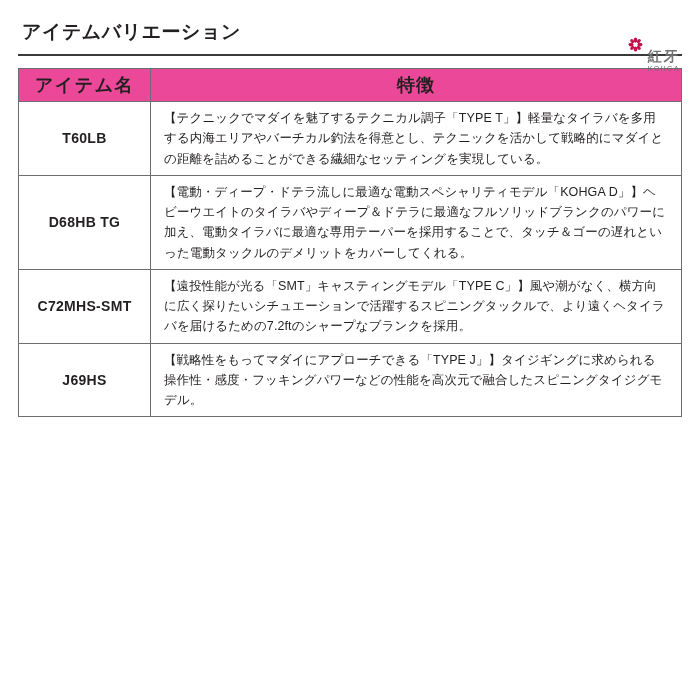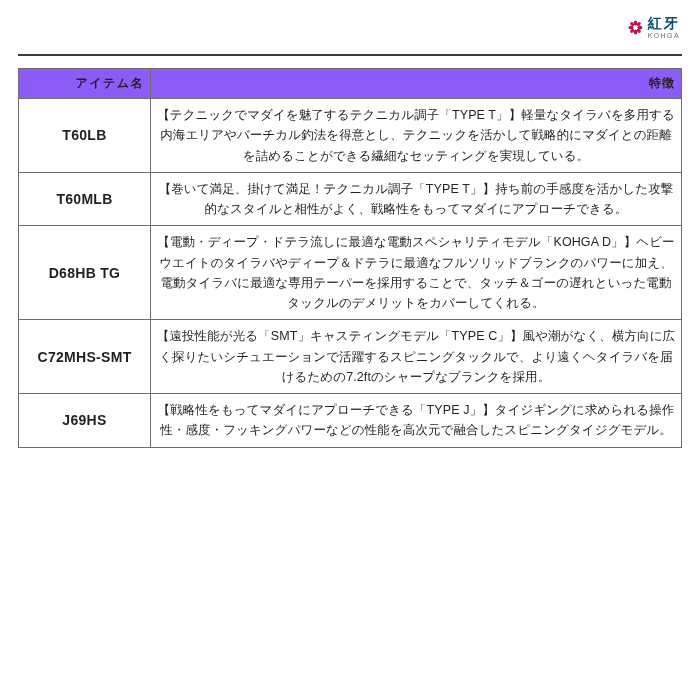--- a/index.html
+++ b/index.html
@@ -56,21 +56,22 @@
   .brand-text {
     display: flex;
     flex-direction: column;
     align-items: center;
     line-height: 1;
   }
   .brand-name {
     font-size: 14px;
     font-weight: bold;
     letter-spacing: 2px;
-    color: #0c4a6e;
+    color: #737373;
+    margin-top: 33px;
   }
   .brand-sub {
     font-size: 7px;
     letter-spacing: 1.4px;
     color: #6b6b6b;
     margin-top: 2px;
   }
 
   
   .table-wrap {
@@ -81,29 +82,28 @@
     border-collapse: collapse;
     table-layout: fixed;
   }
   table.spec col.c-name { width: 132px; }
   table.spec col.c-feat { width: auto; }
 
   table.spec th,
   table.spec td {
     border: 1px solid #6e6e6e;
     vertical-align: middle;
-    padding: 6px 4px;
+    padding: 6px 13px;
     box-sizing: border-box;
-    text-align: center;
   }
   table.spec thead th {
-    background: #8b5cf6;
-    font-size: 12px;
+    background: #ec4899;
+    font-size: 18px;
     font-weight: bold;
-    text-align: right;
+    text-align: center;
     height: 30px;
     padding: 4px 6px;
     letter-spacing: 1px;
   }
   table.spec thead th.h-name {
     letter-spacing: 1.5px;
   }
   td.item-name {
     text-align: center;
     font-size: 14px;
@@ -119,20 +119,21 @@
     letter-spacing: 0.1px;
     padding: 7px 9px 8px 9px;
   }
 </style>
 </head>
 <body>
 
 <div class="page">
 
   <div class="header">
+    <div class="header-title">アイテムバリエーション</div>
 
     <div class="brand">
       <span class="brand-mark">
         <svg width="15" height="15" viewBox="0 0 20 20" aria-hidden="true">
           <g fill="#c0134a">
             <ellipse cx="10" cy="4.1" rx="2.5" ry="3.4"></ellipse>
             <ellipse cx="10" cy="15.9" rx="2.5" ry="3.4"></ellipse>
             <ellipse cx="4.1" cy="10" rx="3.4" ry="2.5"></ellipse>
             <ellipse cx="15.9" cy="10" rx="3.4" ry="2.5"></ellipse>
             <ellipse cx="5.6" cy="5.6" rx="3.1" ry="2.2" transform="rotate(45 5.6 5.6)"></ellipse>
@@ -161,24 +162,20 @@
           <th class="h-name">アイテム名</th>
           <th class="h-feat">特徴</th>
         </tr>
       </thead>
       <tbody>
         <tr>
           <td class="item-name">T60LB</td>
           <td class="item-feat">【テクニックでマダイを魅了するテクニカル調子「TYPE T」】軽量なタイラバを多用する内海エリアやバーチカル釣法を得意とし、テクニックを活かして戦略的にマダイとの距離を詰めることができる繊細なセッティングを実現している。</td>
         </tr>
         <tr>
-          <td class="item-name">T60MLB</td>
-          <td class="item-feat">【巻いて満足、掛けて満足！テクニカル調子「TYPE T」】持ち前の手感度を活かした攻撃的なスタイルと相性がよく、戦略性をもってマダイにアプローチできる。</td>
-        </tr>
-        <tr>
           <td class="item-name">D68HB TG</td>
           <td class="item-feat">【電動・ディープ・ドテラ流しに最適な電動スペシャリティモデル「KOHGA D」】ヘビーウエイトのタイラバやディープ＆ドテラに最適なフルソリッドブランクのパワーに加え、電動タイラバに最適な専用テーパーを採用することで、タッチ＆ゴーの遅れといった電動タックルのデメリットをカバーしてくれる。</td>
         </tr>
         <tr>
           <td class="item-name">C72MHS-SMT</td>
           <td class="item-feat">【遠投性能が光る「SMT」キャスティングモデル「TYPE C」】風や潮がなく、横方向に広く探りたいシチュエーションで活躍するスピニングタックルで、より遠くヘタイラバを届けるための7.2ftのシャープなブランクを採用。</td>
         </tr>
         <tr>
           <td class="item-name">J69HS</td>
           <td class="item-feat">【戦略性をもってマダイにアプローチできる「TYPE J」】タイジギングに求められる操作性・感度・フッキングパワーなどの性能を高次元で融合したスピニングタイジグモデル。</td>

